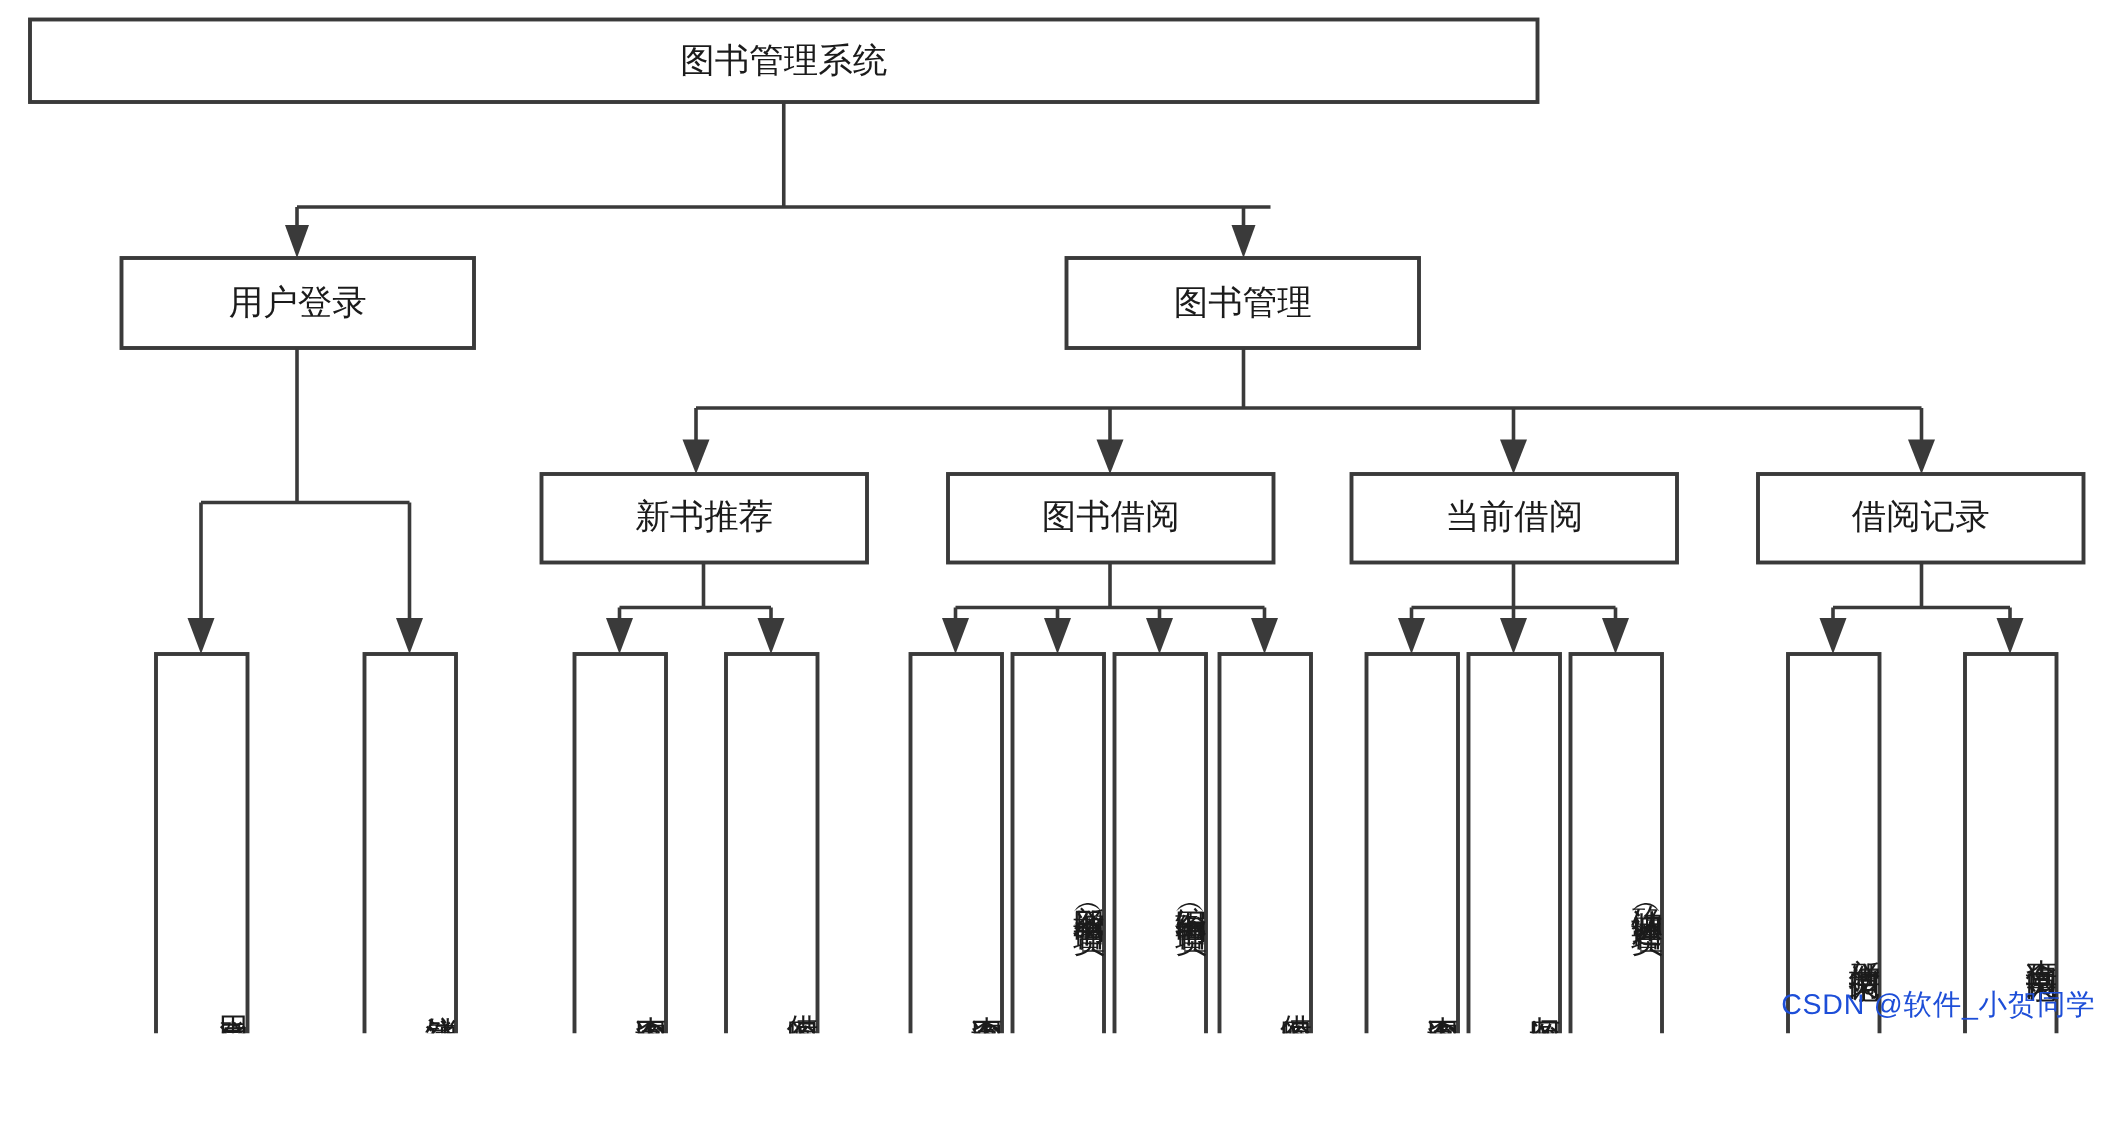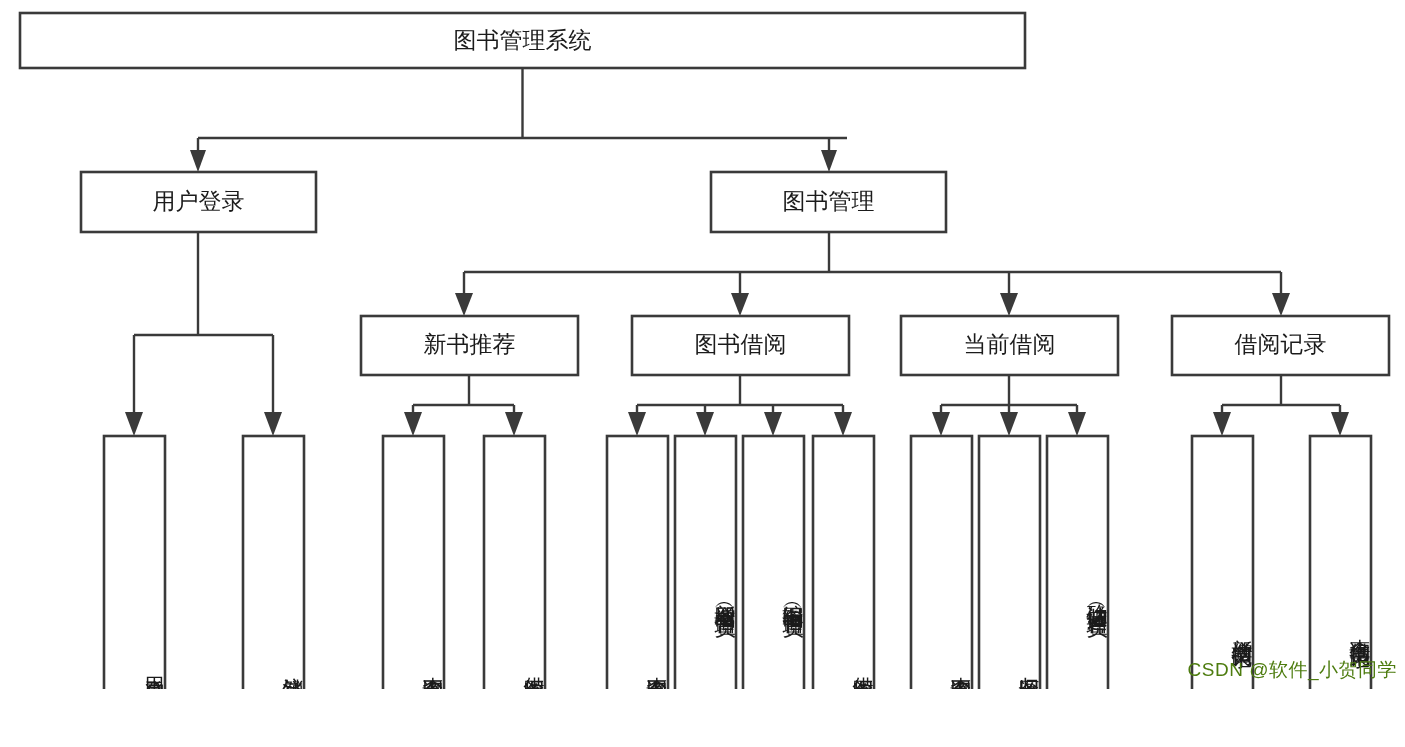--- a/index.html
+++ b/index.html
@@ -62,21 +62,21 @@
     justify-content: center;
     white-space: nowrap;
     pointer-events: none;
   }
   .watermark {
     position: absolute;
     right: 8px;
     bottom: 6px;
     font-family: "Liberation Sans", "DejaVu Sans", sans-serif;
     font-size: 19px;
-    color: #4d7c0f;
+    color: #1d4ed8;
     white-space: nowrap;
     letter-spacing: 0.5px;
   }
 </style>
 </head>
 <body>
 
 <div id="diagram-root">
 
   <svg class="diagram-canvas" viewBox="0 0 1405 747">

